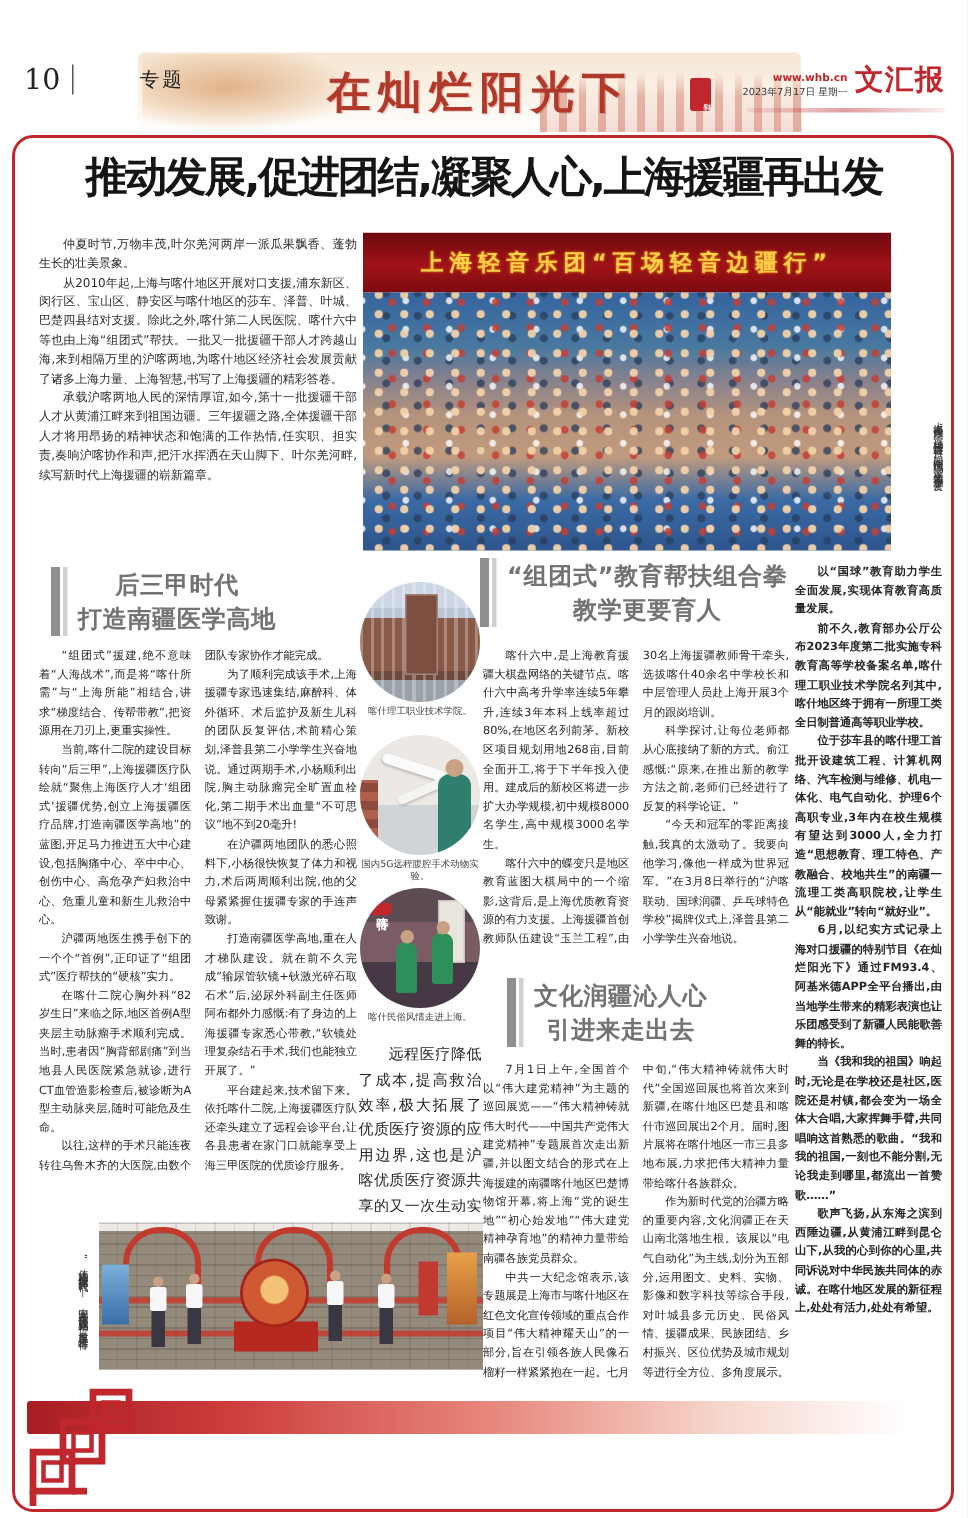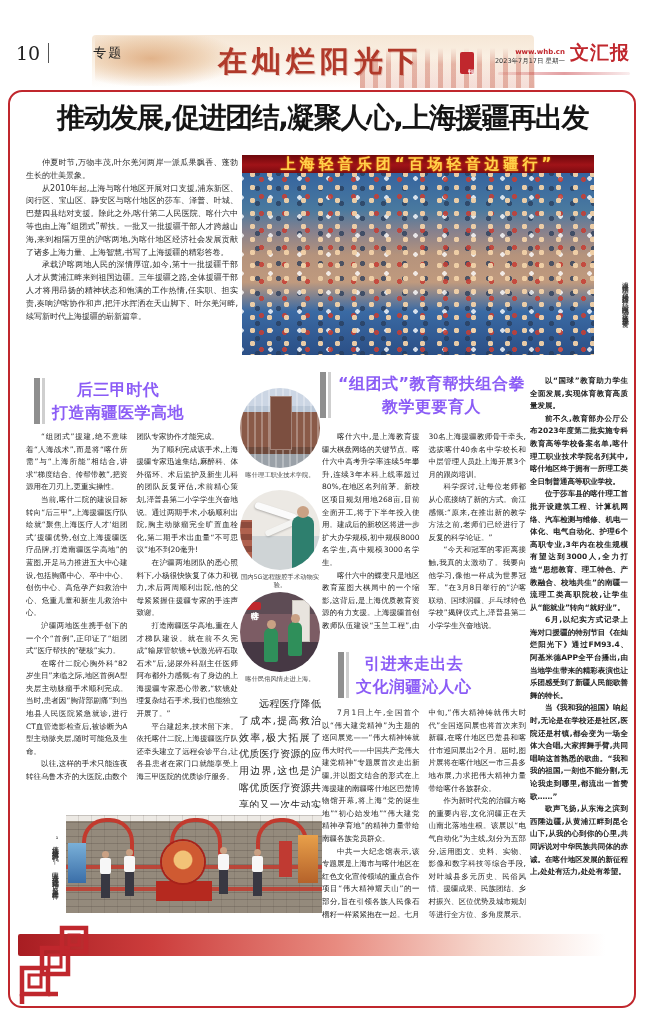--- a/index.html
+++ b/index.html
@@ -30,24 +30,24 @@
   
   .lede{left:26px;top:157px;width:212px;height:212px;font-size:8px;line-height:1.6;text-align:justify;color:#2c2c2c;overflow:hidden;}
   .col{font-size:7.5px;line-height:1.68;text-align:justify;color:#262626;overflow:hidden;}
   .col p,.lede p{margin:0;text-indent:2em;}
   .twocol{column-count:2;column-gap:9px;}
   
   .sec-head{display:flex;gap:7px;align-items:stretch;}
   .bars{display:flex;gap:2px;}
   .bar-d{width:6px;background:#8f8f8f;}
   .bar-l{width:3px;background:#cfcfcf;}
-  .sec-title{font-size:16px;font-weight:800;color:#8b5cf6;line-height:1.45;text-align:center;letter-spacing:0.5px;}
+  .sec-title{font-size:16px;font-weight:800;color:#737373;line-height:1.45;text-align:center;letter-spacing:0.5px;}
   
   .tphoto{left:242px;top:155px;width:352px;height:212px;overflow:hidden;}
-  .led{height:18px;background:linear-gradient(180deg,#6d080c,#a01318 55%,#7c0b10);display:flex;align-items:center;justify-content:center;}
+  .led{height:40px;background:linear-gradient(180deg,#6d080c,#a01318 55%,#7c0b10);display:flex;align-items:center;justify-content:center;}
   .led span{color:#ffd24d;font-size:15px;font-weight:bold;letter-spacing:4px;white-space:nowrap;text-shadow:0 0 2px #ff8c00;}
   .crowd{height:182px;background:
      radial-gradient(circle,rgba(242,209,168,.95) 0 2.6px,rgba(0,0,0,0) 3px),
      radial-gradient(circle,rgba(198,62,52,.85) 0 2.3px,rgba(0,0,0,0) 2.8px),
      radial-gradient(circle,rgba(255,255,255,.8) 0 2px,rgba(0,0,0,0) 2.5px),
      radial-gradient(circle,rgba(40,60,90,.75) 0 2.4px,rgba(0,0,0,0) 2.9px),
      linear-gradient(180deg,#35649f 0%,#49799f 20%,#87818d 32%,#b5937c 45%,#c09a7e 60%,#3a6aa4 76%,#2b4f86 100%);
      background-size:17px 13px,23px 17px,29px 19px,21px 15px,100% 100%;
      background-position:2px 60px,8px 66px,14px 72px,5px 98px,0 0;}
   .vcap{writing-mode:vertical-rl;font-size:6.8px;line-height:1.55;color:#333;letter-spacing:1px;text-align:left;overflow:hidden;}
@@ -208,22 +208,22 @@
     <p>当《我和我的祖国》响起时,无论是在学校还是社区,医院还是村镇,都会变为一场全体大合唱,大家挥舞手臂,共同唱响这首熟悉的歌曲。“我和我的祖国,一刻也不能分割,无论我走到哪里,都流出一首赞歌……”</p>
     <p>歌声飞扬,从东海之滨到西陲边疆,从黄浦江畔到昆仑山下,从我的心到你的心里,共同诉说对中华民族共同体的赤诚。在喀什地区发展的新征程上,处处有活力,处处有希望。</p>
   </div>
 
   <div class="abs sec-head" style="left:338px;top:652px;">
     <div class="bars">
         <div class="bar-d"></div>
         <div class="bar-l"></div>
       </div>
     <div class="sec-title">
+      <div>文化润疆沁人心</div>
       <div>引进来走出去</div>
-      <div>文化润疆沁人心</div>
     </div>
   </div>
   <div class="abs col twocol" style="left:322px;top:707px;width:204px;height:218px;">
     <p>7月1日上午,全国首个以“伟大建党精神”为主题的巡回展览——“伟大精神铸就伟大时代——中国共产党伟大建党精神”专题展首次走出新疆,并以图文结合的形式在上海援建的南疆喀什地区巴楚博物馆开幕,将上海“党的诞生地”“初心始发地”“伟大建党精神孕育地”的精神力量带给南疆各族党员群众。</p>
     <p>中共一大纪念馆表示,该专题展是上海市与喀什地区在红色文化宣传领域的重点合作项目“伟大精神耀天山”的一部分,旨在引领各族人民像石榴籽一样紧紧抱在一起。七月中旬,“伟大精神铸就伟大时代”全国巡回展也将首次来到新疆,在喀什地区巴楚县和喀什市巡回展出2个月。届时,图片展将在喀什地区一市三县多地布展,力求把伟大精神力量带给喀什各族群众。</p>
     <p>作为新时代党的治疆方略的重要内容,文化润疆正在天山南北落地生根。该展以“电气自动化”为主线,划分为五部分,运用图文、史料、实物、影像和数字科技等综合手段,对叶城县多元历史、民俗风情、援疆成果、民族团结、乡村振兴、区位优势及城市规划等进行全方位、多角度展示。</p>
 
   </div>
 
   <div class="abs bphoto">

